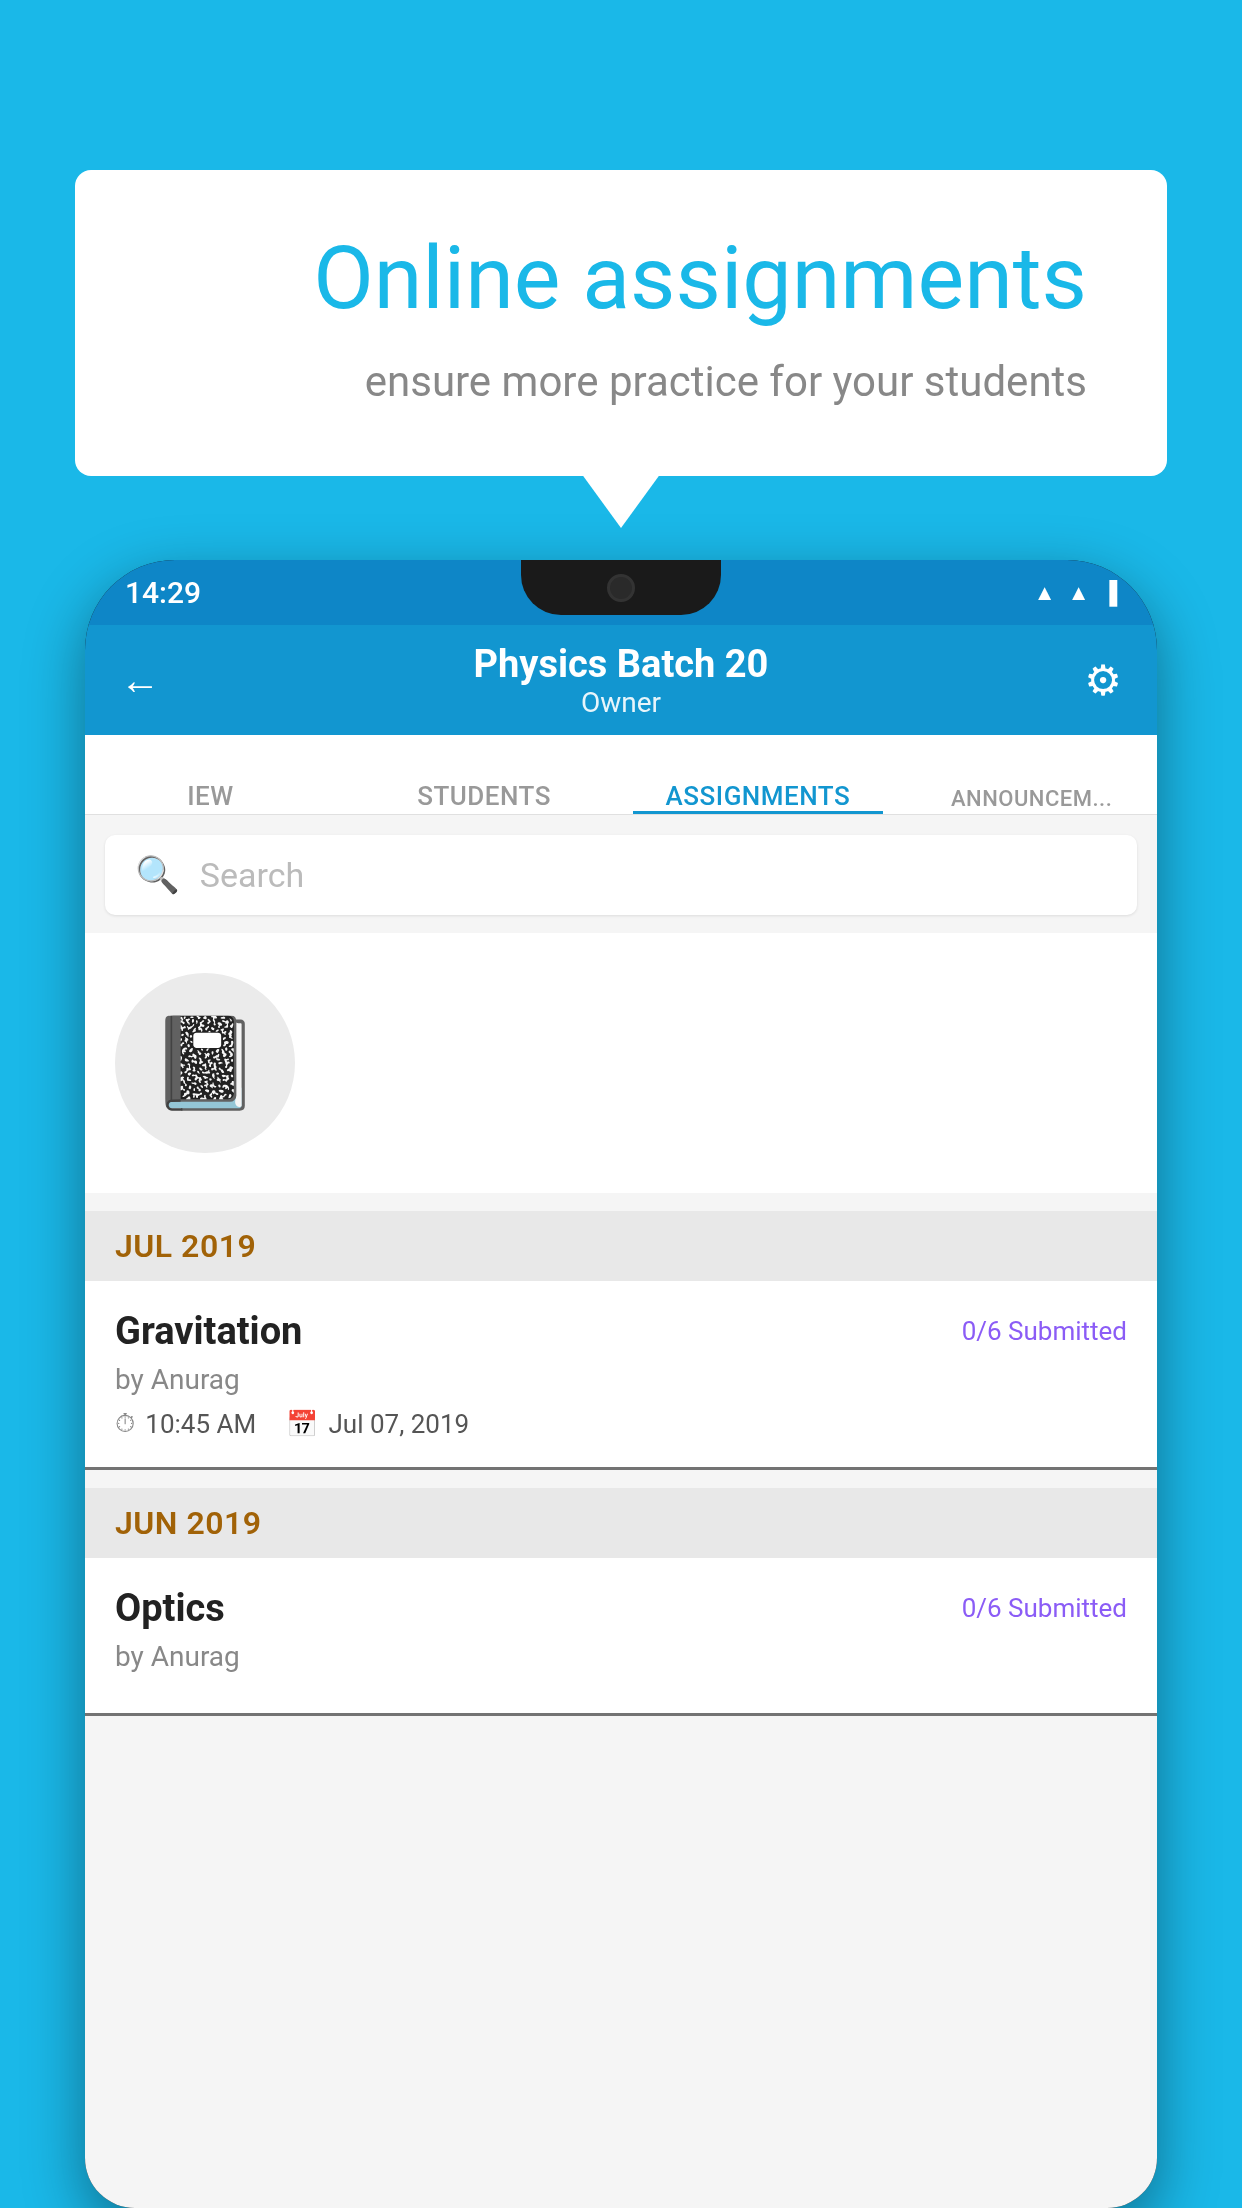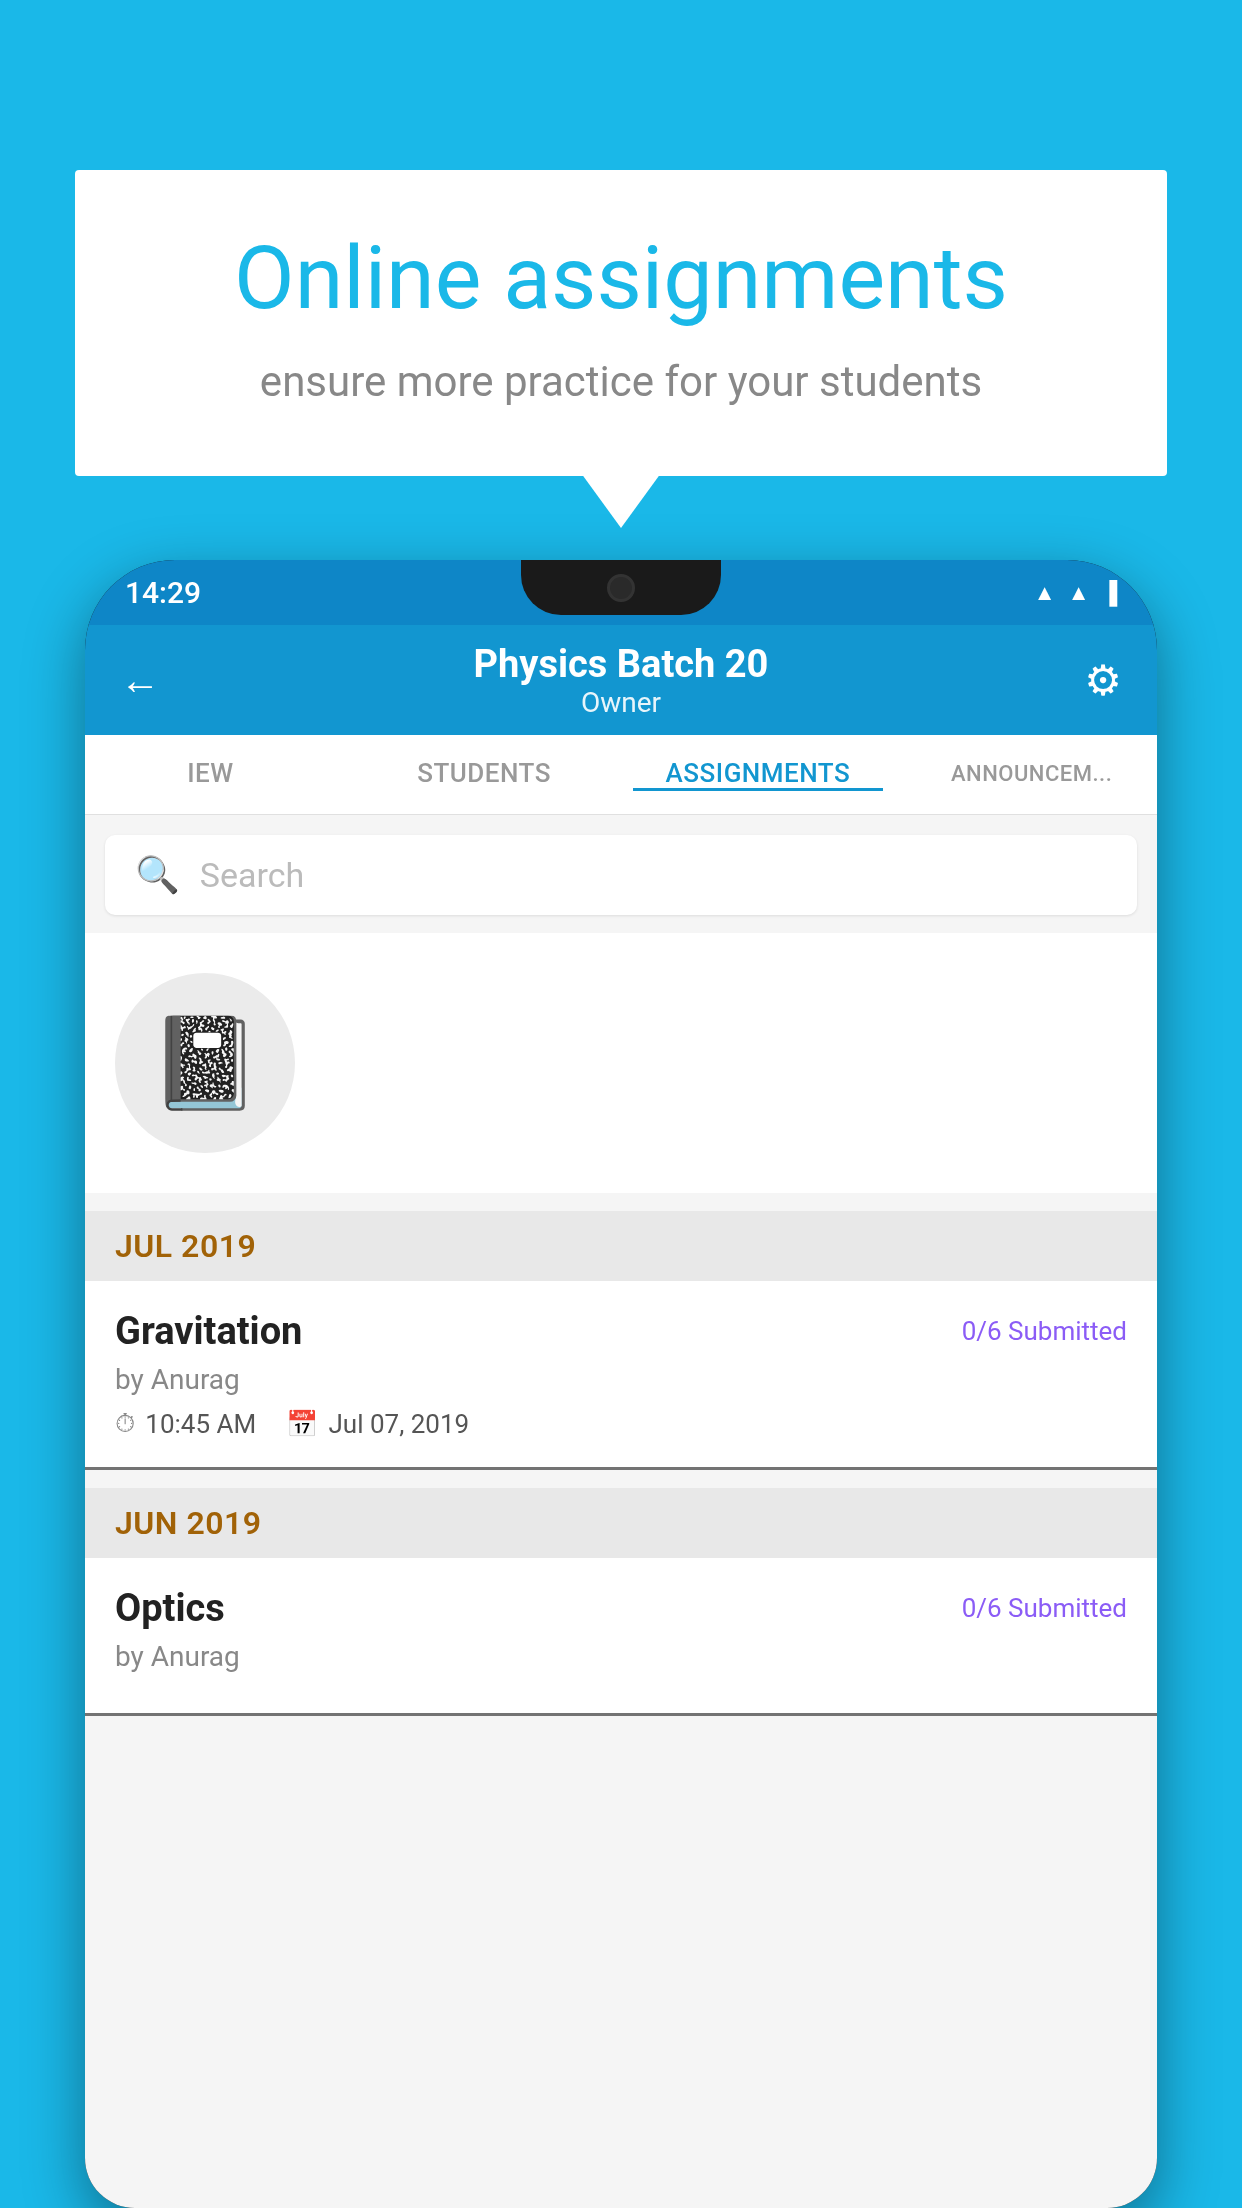--- a/index.html
+++ b/index.html
@@ -13,23 +13,23 @@
       position: relative;
     }
 
     
     .speech-bubble {
       position: absolute;
       top: 170px;
       left: 75px;
       right: 75px;
       background: white;
-      border-radius: 4px;
+      border-radius: 16px;
       padding: 60px 80px 70px;
-      text-align: center;
+      text-align: right;
     }
     .speech-bubble::after {
       content: '';
       position: absolute;
       bottom: -52px;
       left: 50%;
       transform: translateX(-50%);
       width: 0;
       height: 0;
       border-left: 40px solid transparent;
@@ -157,21 +157,21 @@
 
     
     .tab-bar {
       position: absolute;
       top: 175px;
       left: 0;
       right: 0;
       height: 80px;
       background: white;
       display: flex;
-      align-items: center;
+      align-items: flex-end;
       border-bottom: 1px solid #e0e0e0;
       overflow: hidden;
       gap: 23px;
     }
     .tab-item {
       flex: 1;
       display: flex;
       align-items: center;
       justify-content: center;
       font-size: 26px;

